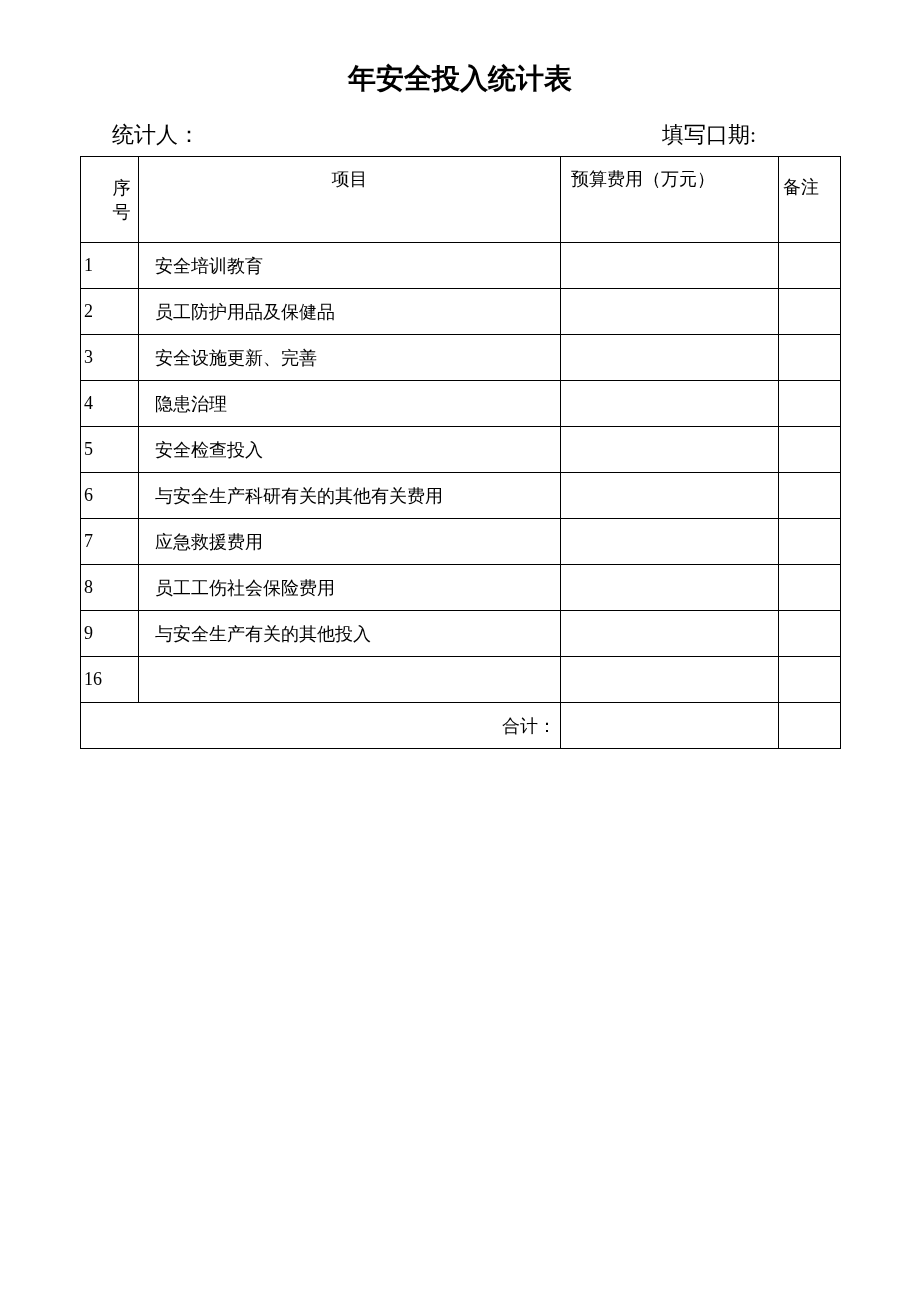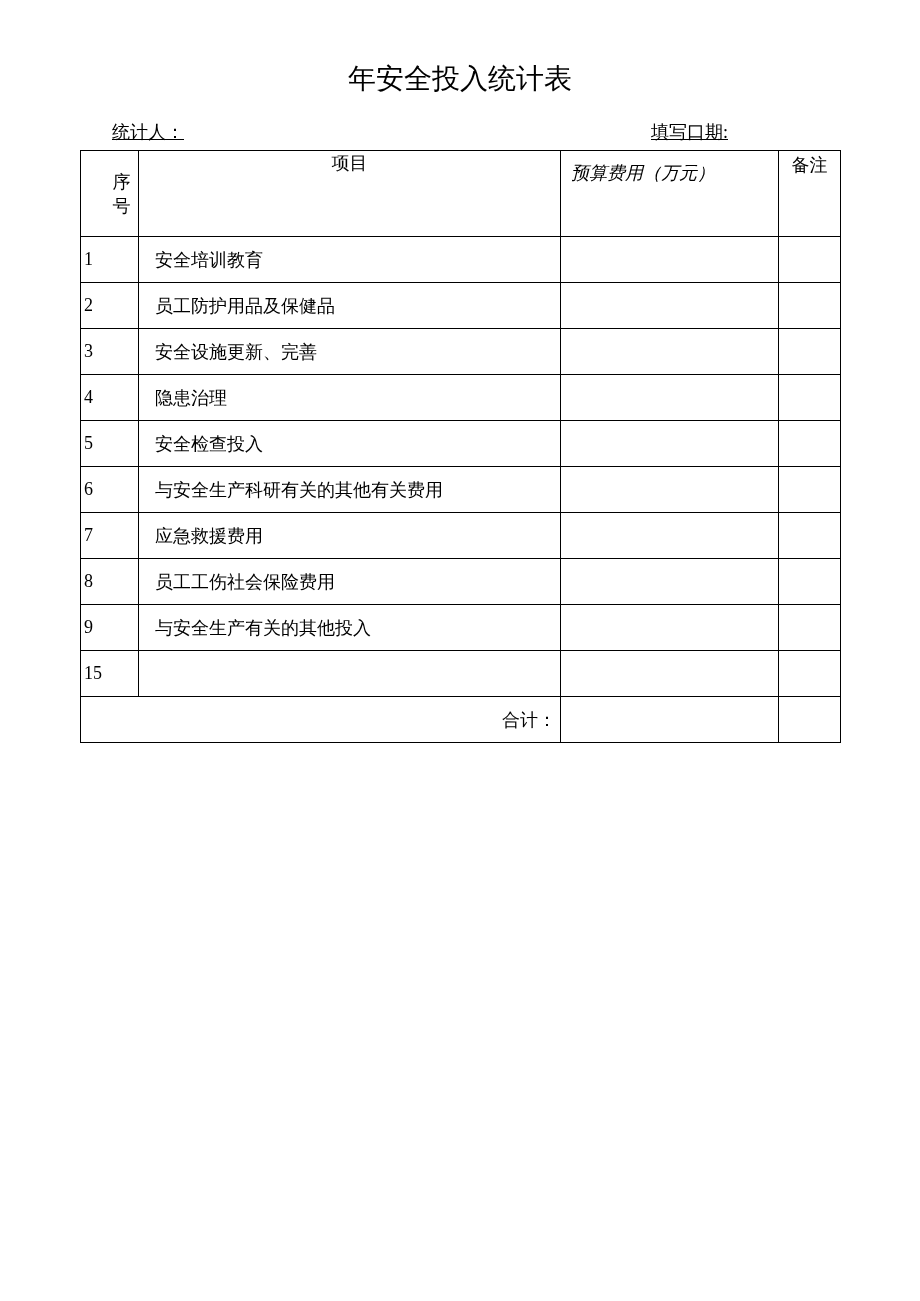--- a/index.html
+++ b/index.html
@@ -7,50 +7,49 @@
       width: 920px;
       height: 1301px;
       background: #fff;
       font-family: "SimSun", "宋体", serif;
       color: #000;
       padding: 60px 80px 0 80px;
     }
     .title {
       text-align: center;
       font-size: 28px;
-      font-weight: normal;
+      font-weight: bold;
       margin-bottom: 22px;
     }
     .meta-row {
       display: flex;
-      font-size: 18px;
+      font-size: 22px;
       margin-bottom: 6px;
       padding: 0 2px;
-      text-decoration: underline;
     }
     .meta-left { flex: 0 0 auto; margin-left: 30px; }
-    .meta-right { margin-left: auto; margin-right: 110px; }
+    .meta-right { margin-left: auto; margin-right: 82px; }
     table {
       width: 100%;
       border-collapse: collapse;
       table-layout: fixed;
     }
     th, td {
       border: 1px solid #000;
       font-size: 18px;
       font-weight: normal;
       text-align: left;
       vertical-align: middle;
       padding: 0 4px;
     }
     thead th { height: 86px; }
     thead th.col-seq { vertical-align: middle; text-align: center; padding-top: 0; padding-left: 28px; }
-    thead th.col-item { text-align: center; vertical-align: top; }
-    thead th.col-cost { vertical-align: top; padding-top: 10px; padding-left: 10px; font-style: italic; }
-    thead th.col-note { text-align: center; vertical-align: top; padding-top: 2px; }
+    thead th.col-item { text-align: center; vertical-align: top; padding-top: 10px; }
+    thead th.col-cost { vertical-align: top; padding-top: 10px; padding-left: 10px; }
+    thead th.col-note { text-align: left; vertical-align: top; padding-top: 18px; }
     tbody td { height: 46px; }
     .col-seq  { width: 58px; }
     .col-item { width: 422px; }
     .col-cost { width: 218px; }
     .col-note { width: 62px; }
     tbody .col-seq { padding-left: 3px; }
     tbody .col-item { padding-left: 16px; }
     .total-row td:first-child { padding-left: 3px; text-align: right; }
   </style>
 </head>
@@ -127,21 +126,21 @@
       <td class="col-cost"></td>
       <td class="col-note"></td>
     </tr>
     <tr>
       <td class="col-seq">9</td>
       <td class="col-item">与安全生产有关的其他投入</td>
       <td class="col-cost"></td>
       <td class="col-note"></td>
     </tr>
     <tr>
-      <td class="col-seq">15</td>
+      <td class="col-seq">16</td>
       <td class="col-item"></td>
       <td class="col-cost"></td>
       <td class="col-note"></td>
     </tr>
     <tr class="total-row">
       <td colspan="2">合计：</td>
       <td class="col-cost"></td>
       <td class="col-note"></td>
     </tr>
   </tbody>

